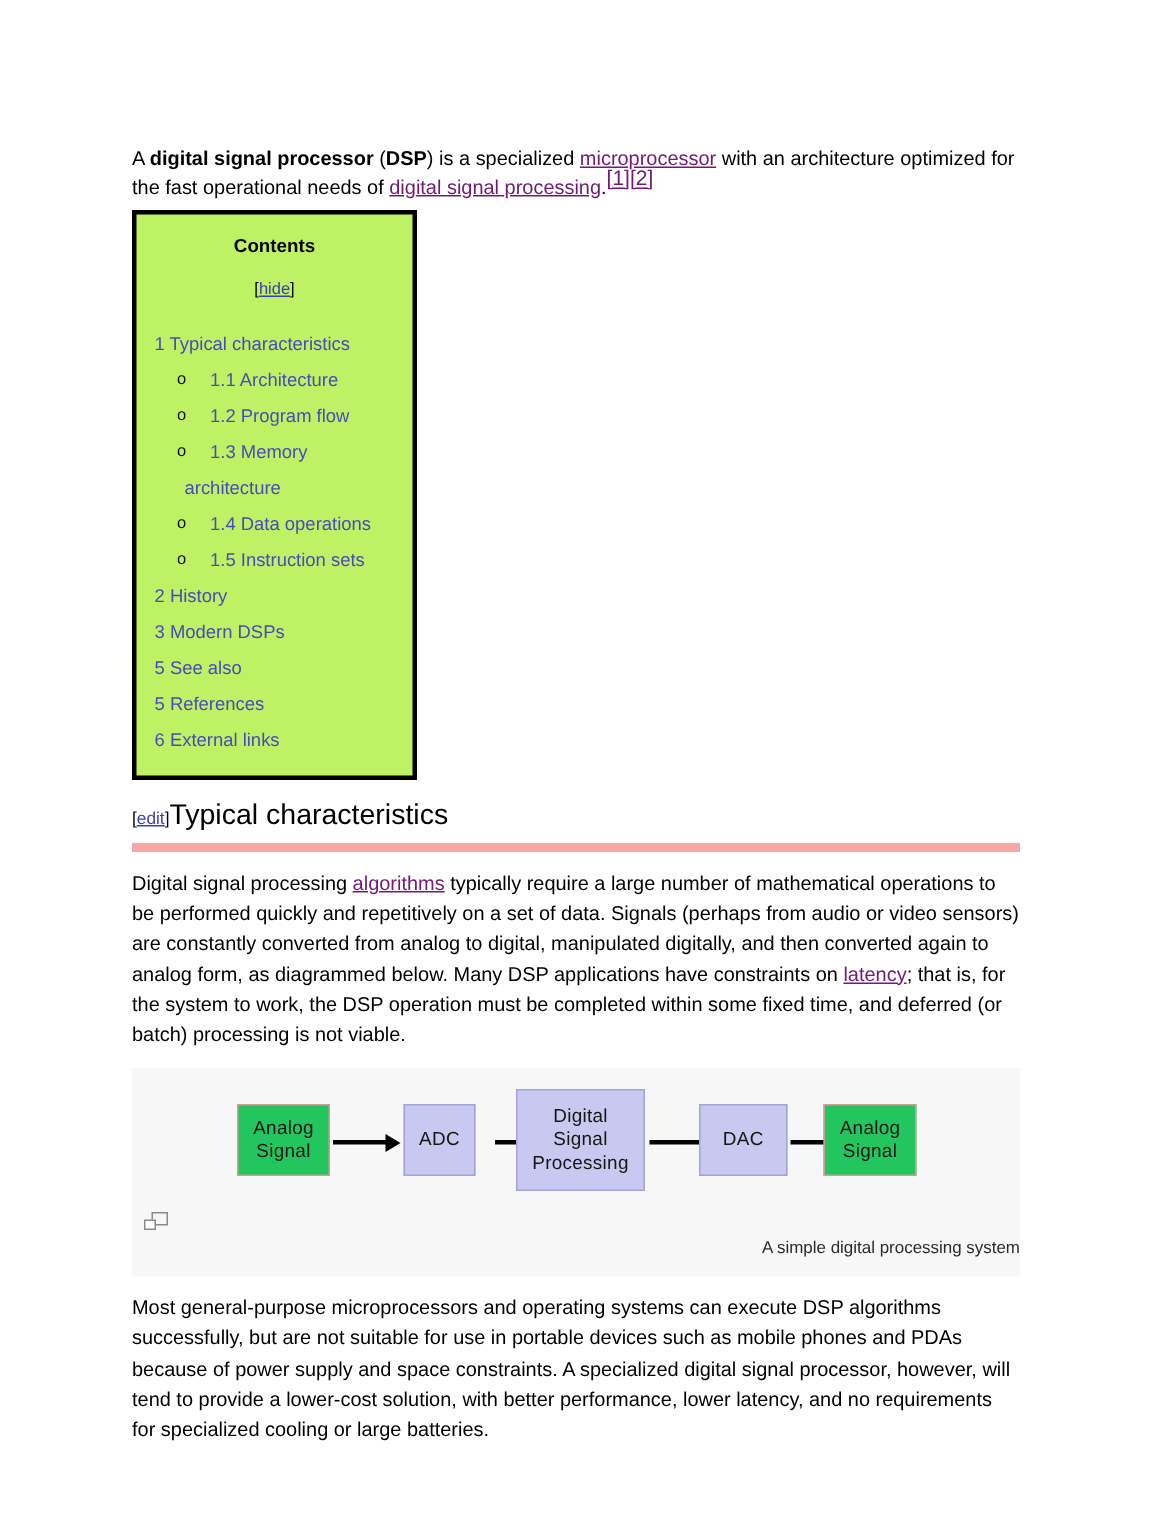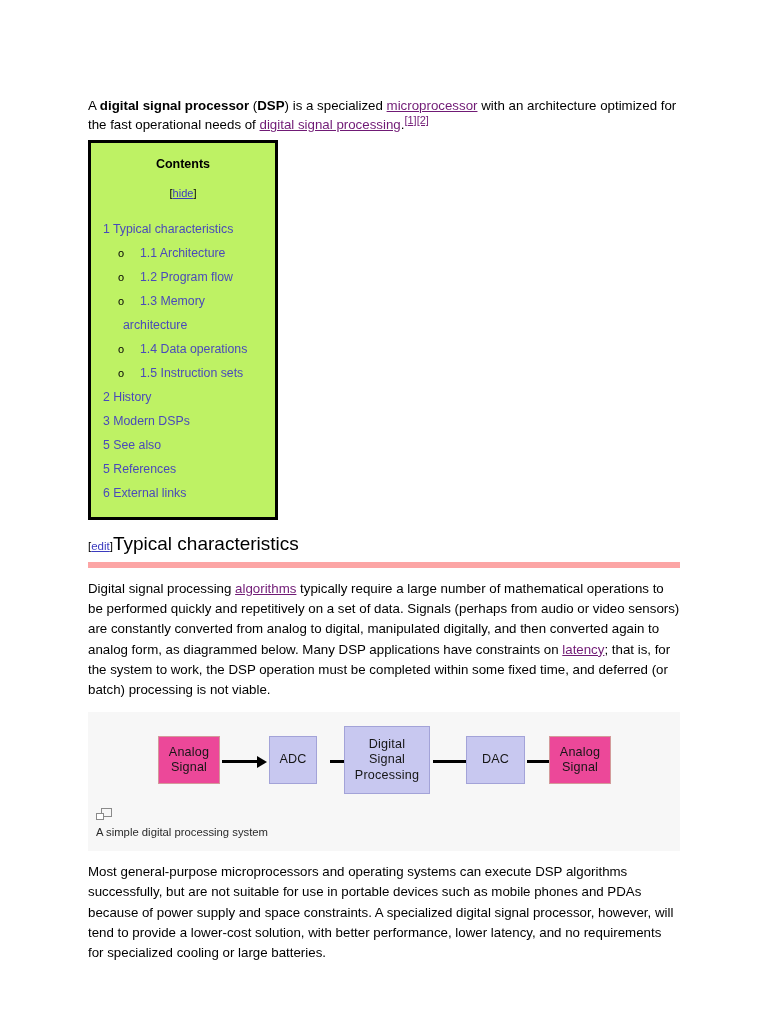--- a/index.html
+++ b/index.html
@@ -30,21 +30,21 @@
     margin: 0 0 6px 0;
     color: #000;
   }
   .lead b { font-weight: bold; }
 
   a.wlink {
     color: #701a75;
     text-decoration: underline;
   }
   sup.refs {
-    font-size: 11px;
+    font-size: 14px;
     vertical-align: super;
     line-height: 0;
   }
   sup.refs a.wlink { text-decoration: underline; }
 
   
   .toc {
     box-sizing: border-box;
     width: 190px;
     border: 3px solid #000000;
@@ -143,21 +143,21 @@
     flex-direction: column;
     align-items: center;
     justify-content: center;
     font-size: 12.6px;
     line-height: 15.5px;
     color: #161616;
     text-align: center;
     letter-spacing: 0.2px;
   }
   .dbox.pink {
-    background: #ec4899;
+    background: #22c55e;
     border: 1.4px solid #d39a9a;
   }
   .dbox.lav {
     background: #c8c8f0;
     border: 1.4px solid #a3a3d8;
   }
   .arrow {
     position: absolute;
     height: 3px;
     background: #000;
@@ -170,20 +170,21 @@
     top: -4.5px;
     width: 0;
     height: 0;
     border-top: 6px solid transparent;
     border-bottom: 6px solid transparent;
     border-left: 10px solid #000;
   }
 
   .fig-caption-wrap {
     padding: 0 0 12px 8px;
+    text-align: right;
   }
   .enlarge-icon {
     width: 15px;
     height: 12px;
     position: relative;
     margin: 0 0 5px 0;
   }
   .enlarge-icon .sq-small {
     position: absolute;
     left: 0;

